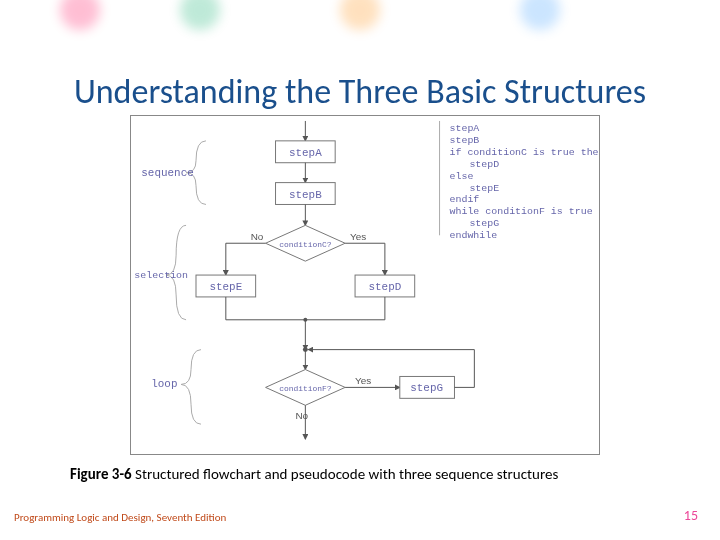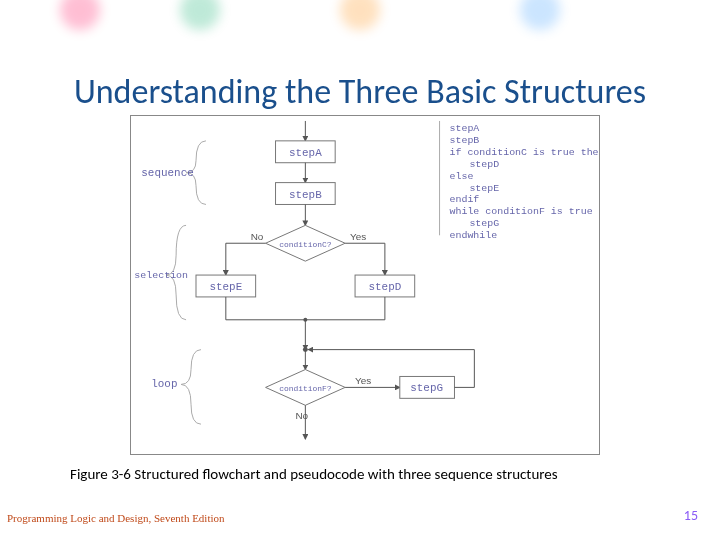--- a/index.html
+++ b/index.html
@@ -1,23 +1,23 @@
 <!DOCTYPE html>
 <html><head>
 <meta charset="utf-8">
 <style>
   * { box-sizing: border-box; margin: 0; padding: 0; }
   body { width: 720px; height: 540px; background: #fff; font-family: Calibri, Arial, sans-serif; position: relative; overflow: hidden; }
   .title { font-size: 34px; color: #1a4f8c; text-align: center; padding: 28px 40px 10px; line-height: 1.15; font-weight: 400; margin-top: 44px; }
   .figure-area { position: absolute; left: 130px; top: 115px; width: 470px; height: 340px; border: 1px solid #888; background: #fff; }
   .figure-area svg { width: 100%; height: 100%; }
   .caption { position: absolute; left: 70px; top: 465px; width: 600px; font-size: 15px; color: #000; }
-  .caption .fig-label { font-weight: 400; }
-  .footer-left { position: absolute; left: 7px; bottom: 16px; font-size: 11px; color: #c04a1a; font-family: Liberation Serif, serif; }
-  .footer-right { position: absolute; right: 22px; bottom: 16px; font-size: 14px; color: #8b5cf6; }
+  .caption .fig-label { font-weight: 700; }
+  .footer-left { position: absolute; left: 14px; bottom: 16px; font-size: 11px; color: #c04a1a; }
+  .footer-right { position: absolute; right: 22px; bottom: 16px; font-size: 14px; color: #ec4899; }
   
   .bg-blob { position: absolute; top: -10px; width: 40px; height: 40px; border-radius: 50%; opacity: .25; filter: blur(6px); }
   .b1{ left:60px; background:#f05;} .b2{ left:180px; background:#0a6;} .b3{ left:340px; background:#f80;} .b4{ left:520px; background:#39f;}
   
   .fbox-text { font: 11px 'Courier New', monospace; fill: #66a; }
   .flabel { font: 11px 'Courier New', monospace; fill: #66a; }
   .edge-label { font: 10px Arial; fill: #555; }
   .pcode { font: 10px 'Courier New', monospace; fill: #66a; }
 </style>
 </head>

